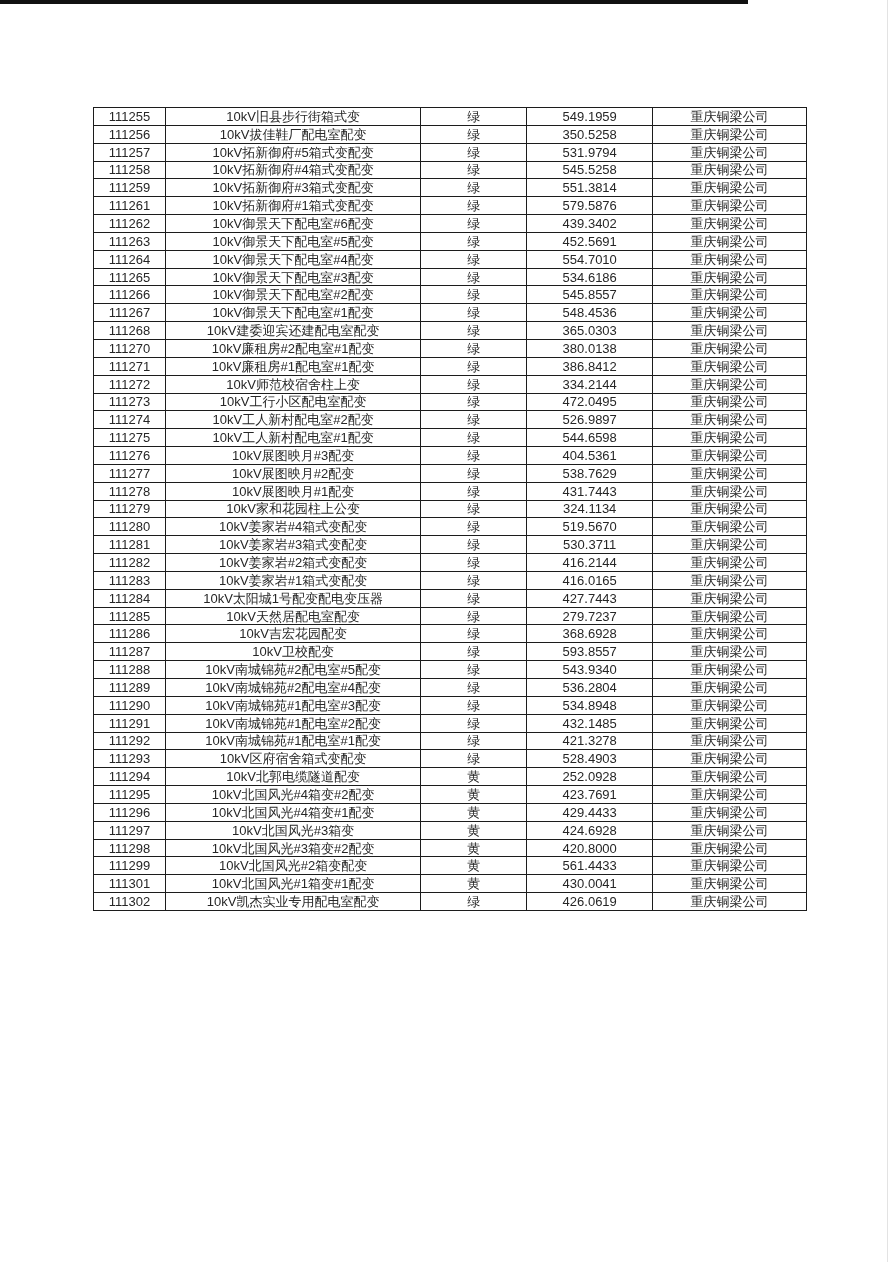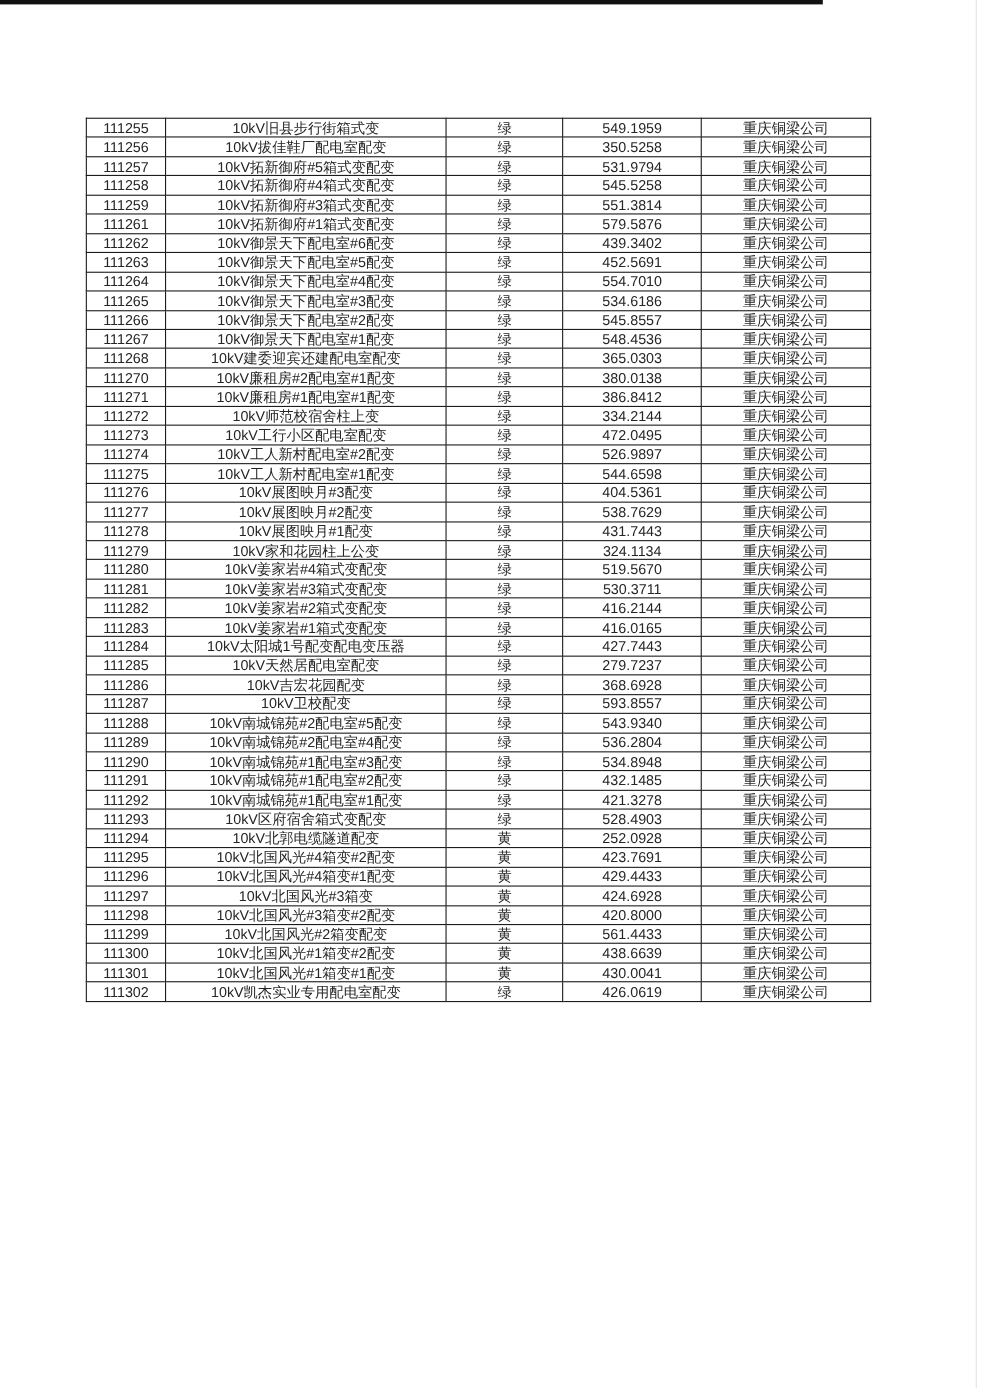--- a/index.html
+++ b/index.html
@@ -26,21 +26,21 @@
   .page-edge-line {
     position: absolute;
     left: 887px;
     top: 0;
     width: 1px;
     height: 1262px;
     background: #e3e3e3;
   }
   table.grid {
     position: absolute;
-    left: 78px;
+    left: 93px;
     top: 107px;
     width: 714px;
     height: 804px;
     border-collapse: collapse;
     table-layout: fixed;
   }
   table.grid td {
     border: 1.6px solid var(--border-color, #1c1c1c);
     padding: 0 3px;
     font-size: 13px;
@@ -408,27 +408,20 @@
         </tr>
 
         <tr>
           <td>111299</td>
           <td>10kV北国风光#2箱变配变</td>
           <td>黄</td>
           <td>561.4433</td>
           <td>重庆铜梁公司</td>
         </tr>
 
-        <tr>
-          <td>111300</td>
-          <td>10kV北国风光#1箱变#2配变</td>
-          <td>黄</td>
-          <td>438.6639</td>
-          <td>重庆铜梁公司</td>
-        </tr>
 
         <tr>
           <td>111301</td>
           <td>10kV北国风光#1箱变#1配变</td>
           <td>黄</td>
           <td>430.0041</td>
           <td>重庆铜梁公司</td>
         </tr>
 
         <tr>

